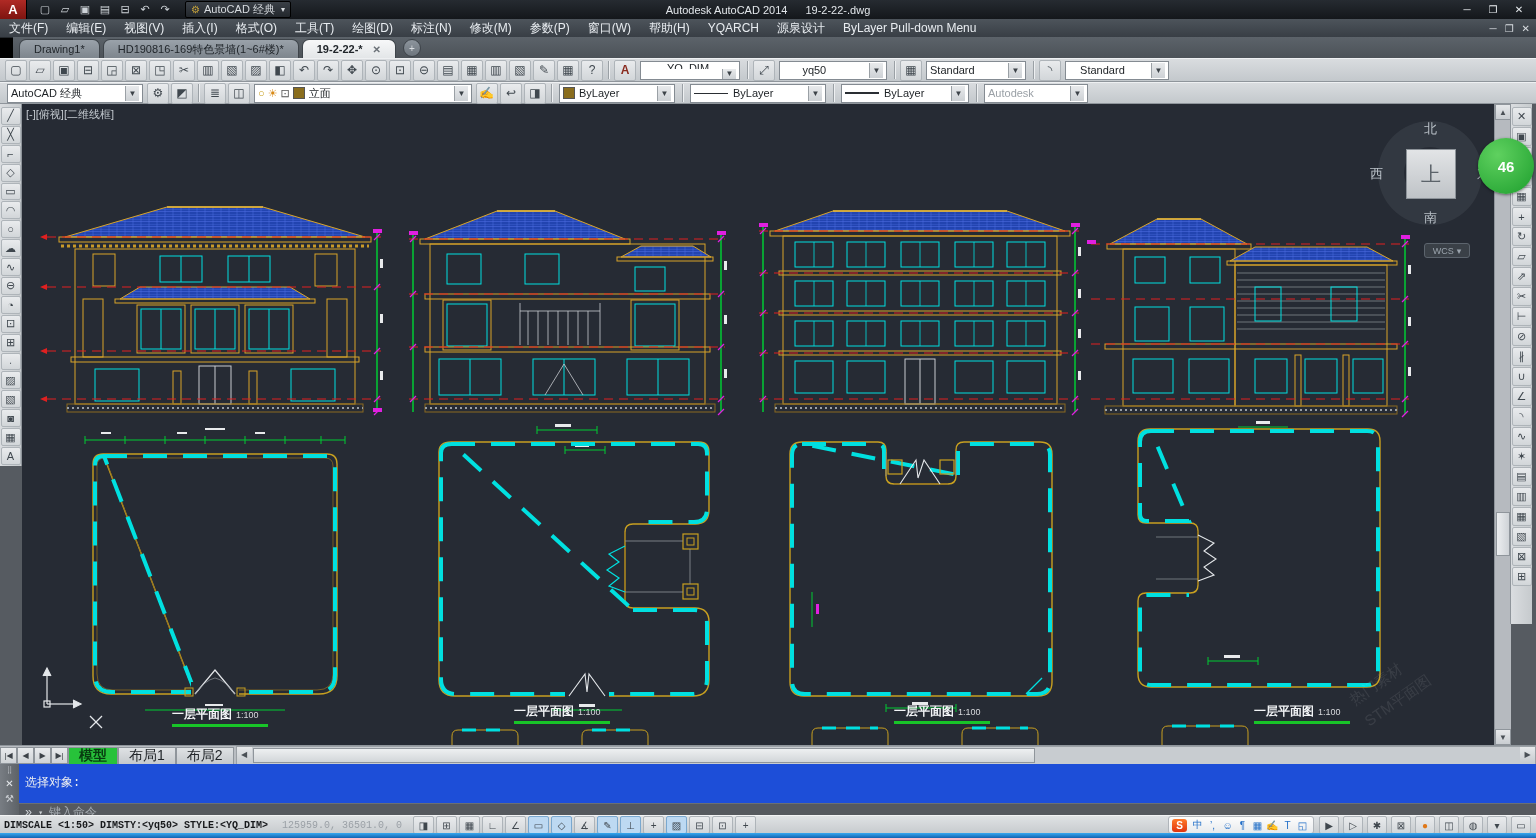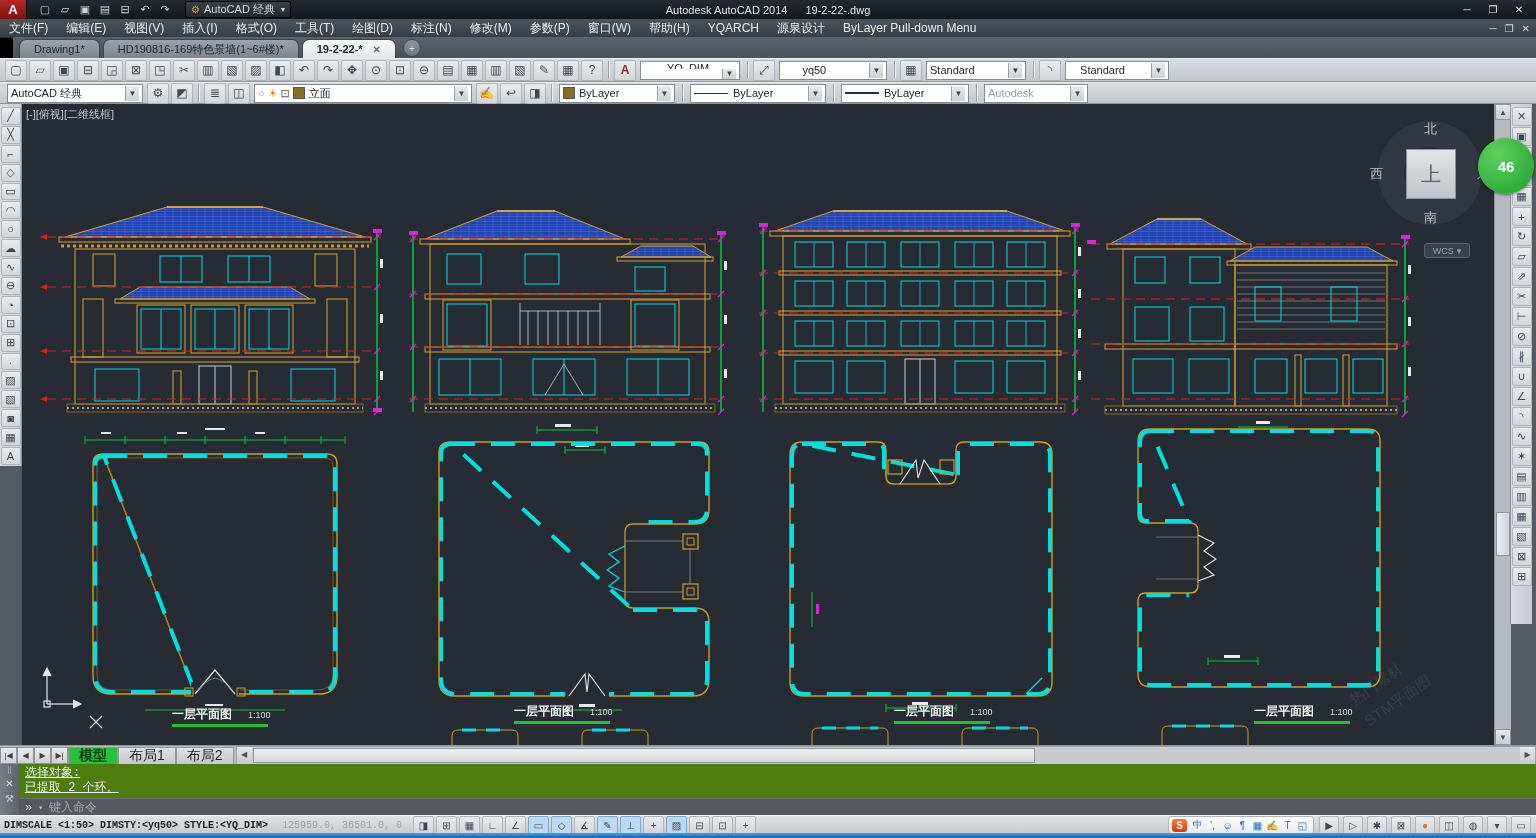--- a/index.html
+++ b/index.html
@@ -75,21 +75,21 @@
   .vcube .dir{position:absolute;color:#b9c0c7;font-size:13px;}
   .wcsbtn{position:absolute;left:1386px;top:139px;width:44px;height:13px;background:#3a4047;border:1px solid #5c646d;
     border-radius:3px;color:#9aa3ac;font-size:9px;display:flex;align-items:center;justify-content:center;gap:3px;margin-left:16px;}
   .badge46{position:absolute;left:1478px;top:34px;width:56px;height:56px;border-radius:50%;
     background:radial-gradient(circle at 35% 30%,#5fd15f,#1d9e2d);display:flex;align-items:center;justify-content:center;
     color:#fff;font-size:15px;font-weight:bold;z-index:5;box-shadow:0 1px 3px rgba(0,0,0,.5);}
   .watermark{position:absolute;left:1330px;top:560px;color:rgba(255,255,255,.09);font-size:15px;
     transform:rotate(-35deg);white-space:nowrap;line-height:26px;}
   
   .planlabel{position:absolute;color:#f2f4f6;font-size:12px;font-weight:bold;white-space:nowrap;}
-  .planlabel .scale{font-size:9px;font-weight:normal;color:#d8dadd;margin-left:16px;}
+  .planlabel .scale{font-size:9px;font-weight:normal;color:#d8dadd;margin-left:4px;}
   .planlabel .ul{height:3px;background:#18c428;margin-top:1px;}
   
   .vscroll{position:absolute;left:1494px;top:0;width:16px;height:641px;background:#b6babf;border-left:1px solid #8f959b;}
   .sbtn{position:absolute;width:16px;height:16px;background:linear-gradient(#e6e8ea,#c9cdd1);border:1px solid #8f959b;
     box-sizing:border-box;display:flex;align-items:center;justify-content:center;font-size:8px;color:#4a5056;}
   .vthumb{position:absolute;left:1px;width:14px;background:linear-gradient(90deg,#eceef0,#cfd3d7);border:1px solid #8f959b;box-sizing:border-box;}
 
   
   .lrow{left:0;top:745px;width:1536px;height:19px;background:#b9bdc2;display:flex;align-items:center;border-top:1px solid #8f959b;}
   .navbtn{width:17px;height:17px;background:linear-gradient(#e9ebed,#cfd3d6);border:1px solid #8f959b;box-sizing:border-box;
@@ -98,21 +98,21 @@
     border:1px solid #8f959b;border-bottom:none;color:#23272b;}
   .ltab.model{background:#27c23a;font-weight:bold;color:#083b10;}
   .htrack{flex:1;height:17px;background:#c8ccd0;border:1px solid #9aa0a5;position:relative;margin-left:2px;}
   .hthumb{position:absolute;left:14px;top:1px;height:13px;background:linear-gradient(#eef0f1,#d2d6d9);border:1px solid #8f959b;}
 
   
   .cmd{left:0;top:764px;width:1536px;height:51px;background:#4a4e53;display:flex;}
   .cmdgrip{width:19px;background:linear-gradient(90deg,#787d83,#5d6267);display:flex;flex-direction:column;align-items:center;
     color:#e4e7ea;font-size:10px;padding-top:2px;gap:4px;}
   .cmdbody{flex:1;display:flex;flex-direction:column;font-family:"Liberation Mono",monospace;}
-  .cmdhist{flex:1;background:#4d7c0f;color:#eceef0;font-size:12px;padding:2px 6px;line-height:15px;text-decoration:underline;}
+  .cmdhist{flex:1;background:#1d4ed8;color:#eceef0;font-size:12px;padding:12px 6px;line-height:15px;}
   .cmdinput{height:17px;background:#55595e;border-top:1px solid #6a6f74;color:#a3a9af;font-size:12px;
     display:flex;align-items:center;padding:0 6px;gap:6px;}
 
   
   .status{left:0;top:815px;width:1536px;height:18px;background:linear-gradient(#dfe2e4,#c6cacd);
     display:flex;align-items:center;font-size:10px;color:#17191c;border-top:1px solid #f2f3f4;}
   .stext{font-family:"Liberation Mono",monospace;font-weight:bold;margin-left:4px;white-space:nowrap;}
   .scoords{font-family:"Liberation Mono",monospace;color:#9aa0a6;margin-left:14px;width:120px;white-space:nowrap;}
   .stoggles{display:flex;margin-left:10px;}
   .stoggles .ic{width:19px;height:16px;font-size:10px;}
@@ -869,21 +869,20 @@
 
 <div class="abs cmd">
   <div class="cmdgrip">
     <span style="font-size:7px;color:#b9bec3;">⣿</span>
     <span>✕</span>
     <span style="color:#c8ccd0;">⚒</span>
   </div>
   <div class="cmdbody">
     <div class="cmdhist">
       <div>选择对象:</div>
-      <div>已提取 2 个环。</div>
     </div>
     <div class="cmdinput">
       <span style="color:#cfd3d7;">»</span>
       <span style="font-size:8px;color:#cfd3d7;">▾</span>
       <span>键入命令</span>
     </div>
   </div>
 </div>
 
 <div class="abs status">

